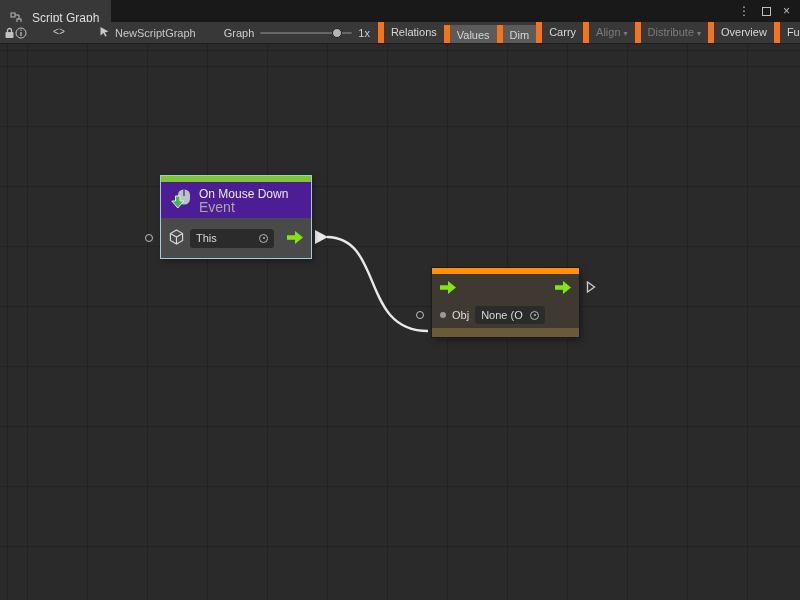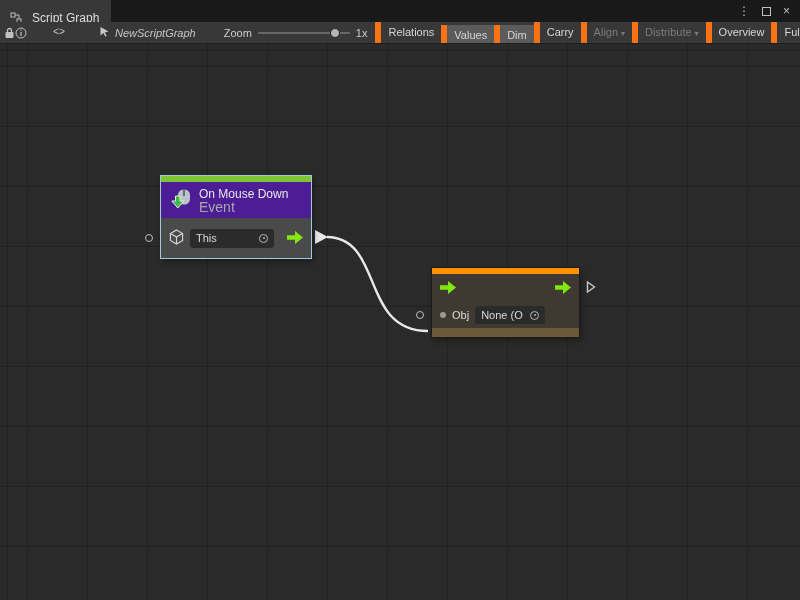--- a/index.html
+++ b/index.html
@@ -9,21 +9,21 @@
   
   .tabbar { position:absolute; top:0; left:0; width:800px; height:22px; background:#191919; display:flex; align-items:stretch; }
   .tab { display:flex; align-items:center; gap:6px; background:#383838; padding:13px 12px 0 6px; font-size:12px; color:#dedede; }
   .win-controls { margin-left:auto; display:flex; align-items:center; gap:12px; padding-right:10px; color:#c0c0c0; font-size:12px; }
   .win-square { width:9px; height:9px; border:1px solid #c0c0c0; display:inline-block; }
 
   
   .toolbar { position:absolute; top:22px; left:0; width:800px; height:22px; background:#383838; border-bottom:1px solid #1e1e1e; display:flex; align-items:center; font-size:11px; color:#cccccc; overflow:hidden; white-space:nowrap; }
   .ticon { display:flex; align-items:center; justify-content:center; width:20px; height:22px; }
   .tsep { width:1px; height:14px; background:#2c2c2c; margin:0 4px; }
-  .graph-name { display:flex; align-items:center; gap:5px; margin:0 6px 0 34px; color:#c8c8c8;font-style:italic; }
+  .graph-name { display:flex; align-items:center; gap:5px; margin:0 6px 0 34px; color:#c8c8c8; }
   .zoom-wrap { display:flex; align-items:center; gap:6px; margin-left:22px; }
   .slider { position:relative; width:92px; height:10px; }
   .slider .track { position:absolute; top:4px; left:0; width:92px; height:2px; background:#666; border-radius:1px; }
   .slider .knob { position:absolute; top:0; left:72px; width:10px; height:10px; background:#b4b4b4; border-radius:50%; border:1px solid #222; }
   .tbtn { height:22px; line-height:21px; padding:0 7px; border-left:6px solid #f97316; color:#d6d6d6; }
   .tbtn.active { background:#5b5b5b;margin-top:7px; }
   .tbtn.disabled { color:#7b7b7b; }
   .tbtn .caret { font-size:8px; margin-left:3px; }
   .btn-group { display:flex; margin-left:8px; align-items:center; height:22px; }
 
@@ -110,21 +110,21 @@
   <span class="ticon" style="margin-left:18px; font-family:'Liberation Mono', monospace; font-size:10px; color:#c8c8c8;">&lt;&gt;</span>
   <div class="graph-name">
     <span>
       <svg width="11" height="11" viewBox="0 0 11 11">
           <path d="M1.5 1 L9.5 5.5 L5.8 6.4 L7.8 10 L6.2 10.6 L4.5 7.1 L1.5 9.5 Z" fill="#c8c8c8"></path>
         </svg>
     </span>
     <span>NewScriptGraph</span>
   </div>
   <div class="zoom-wrap">
-    <span>Zoom</span>
+    <span>Graph</span>
     <span class="slider">
       <span class="track"></span>
       <span class="knob"></span>
     </span>
     <span>1x</span>
   </div>
   <div class="btn-group">
     <span class="tbtn">Relations</span>
     <span class="tbtn active">Values</span>
     <span class="tbtn active">Dim</span>

